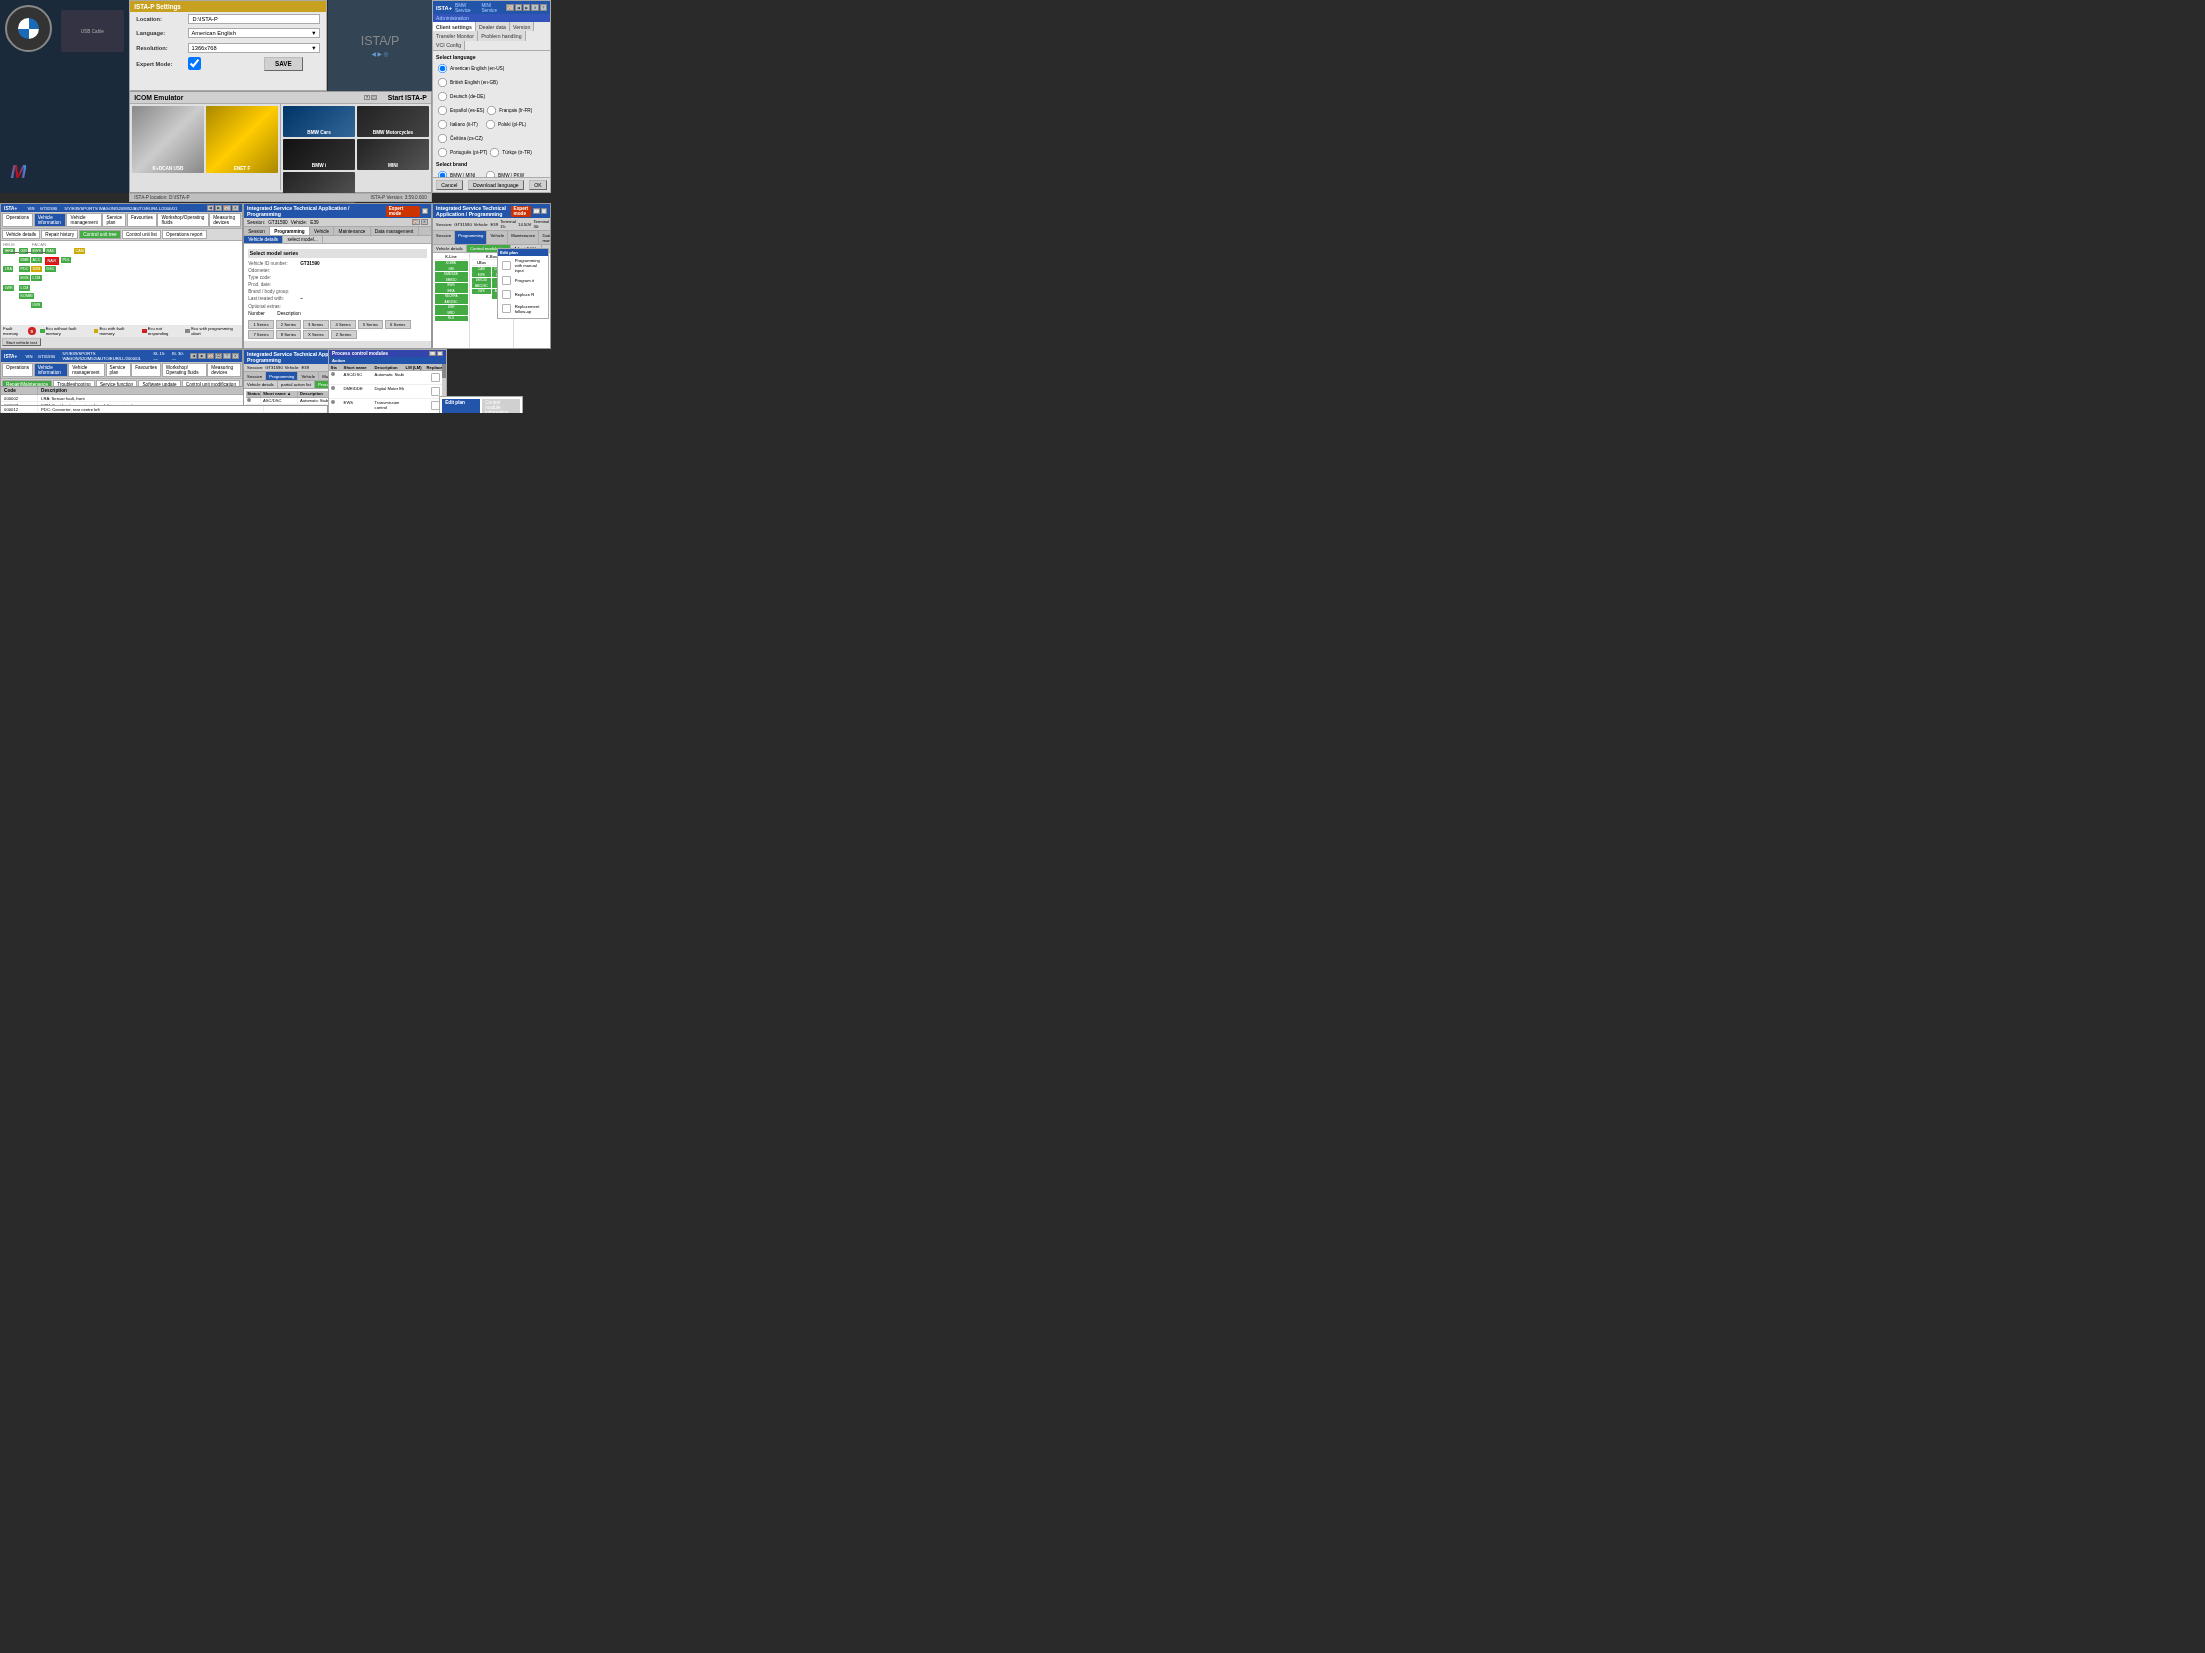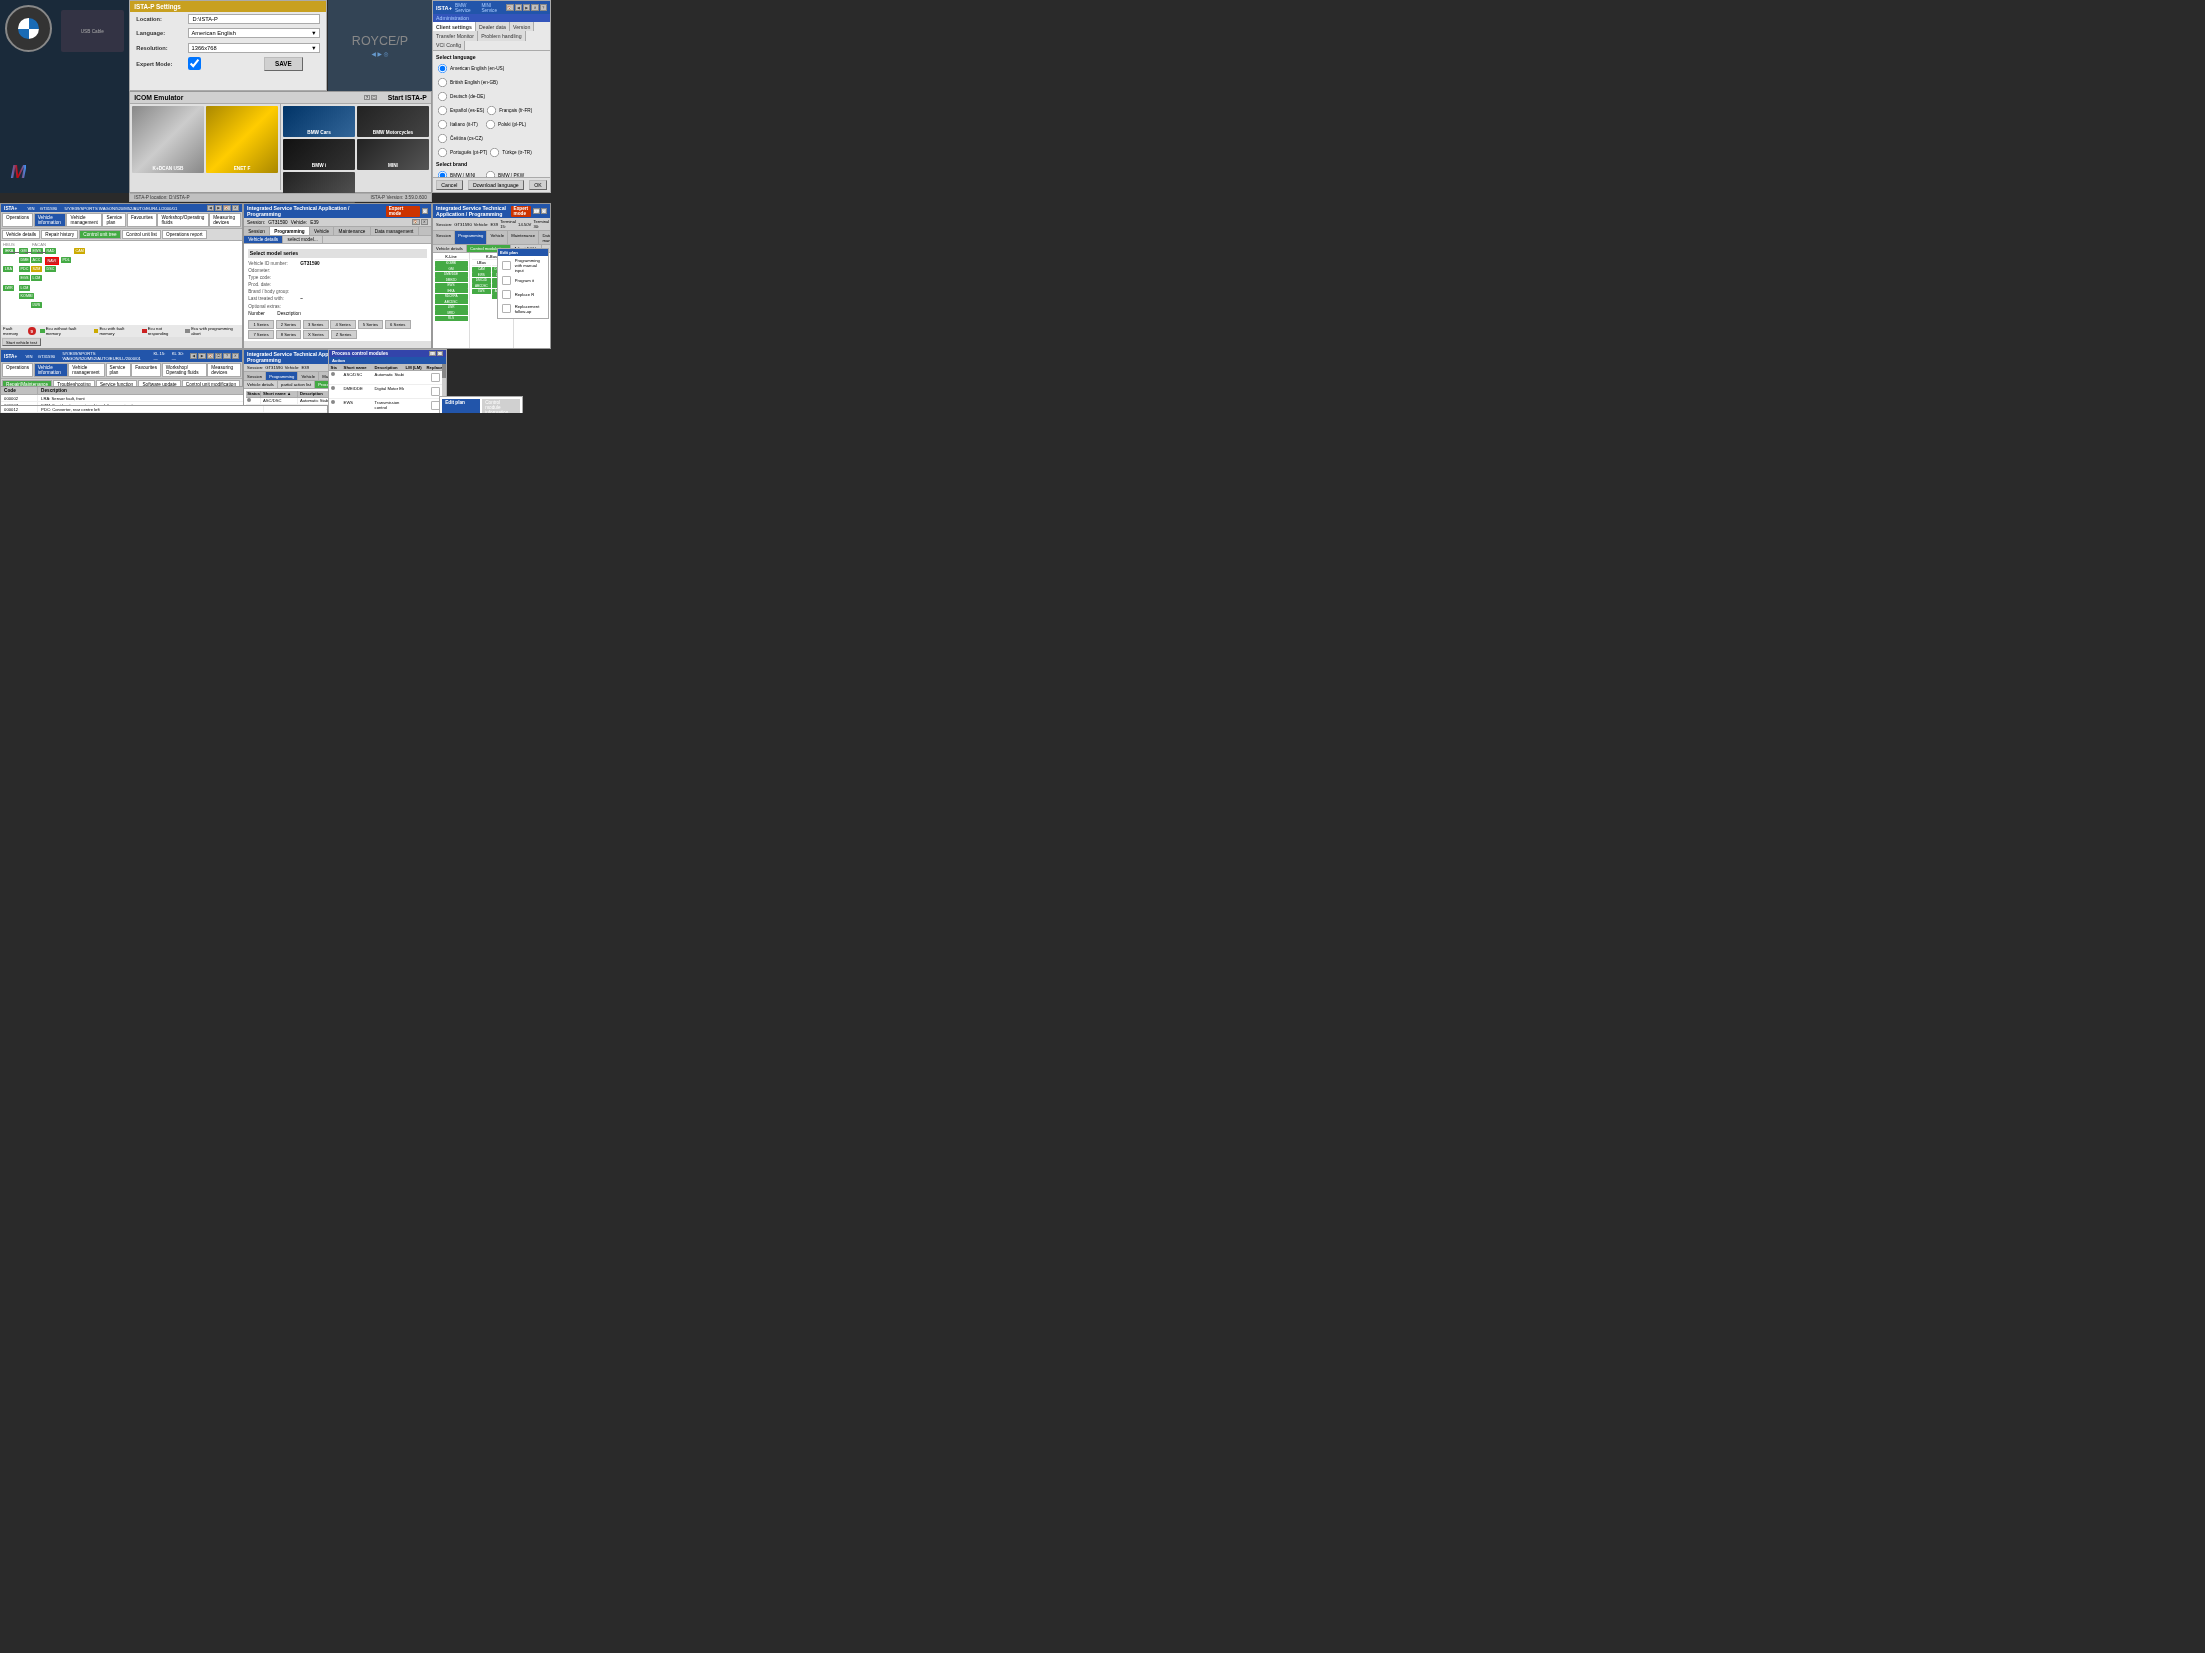--- a/index.html
+++ b/index.html
@@ -217,21 +217,21 @@
   </div>
   <div class="expert-row">
     <span class="settings-label">Expert Mode:</span>
     <input type="checkbox" checked="" style="">
     <button class="save-btn">SAVE</button>
   </div>
 </div>
 
 <div class="digital-bg">
   <div style="text-align:center;">
-    <div style="color:#888;font-size:12.5px;margin-bottom:2.1px;">ROYCE/P</div>
+    <div style="color:#888;font-size:12.5px;margin-bottom:2.1px;">ISTA/P</div>
     <div style="color:#6699cc;font-size:5.7px;">◀ ▶ ◎</div>
   </div>
 </div>
 
 <div class="icom-panel">
   <div class="icom-header">
     <span class="icom-title">ICOM Emulator</span>
     <div class="window-controls">
       <div class="wc">?</div>
       <div class="wc">□</div>

